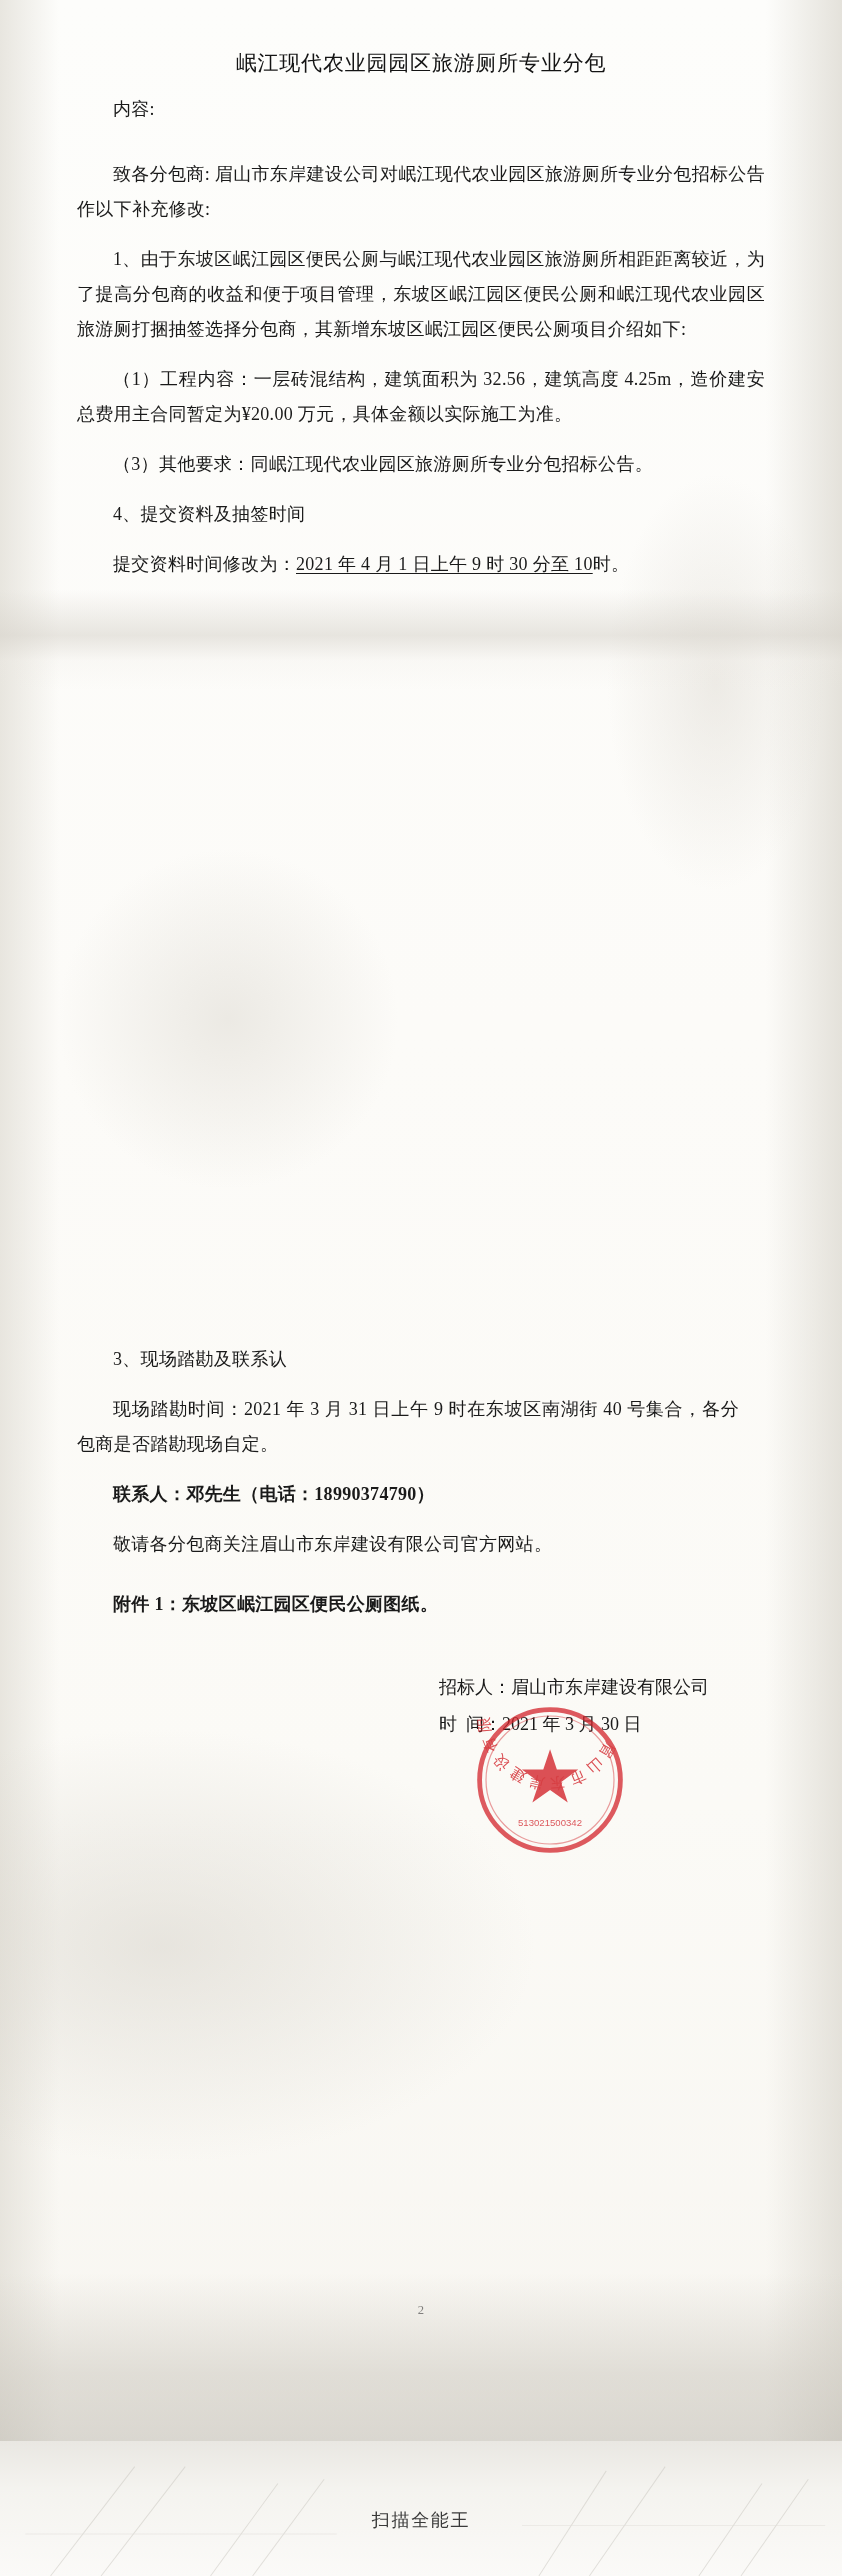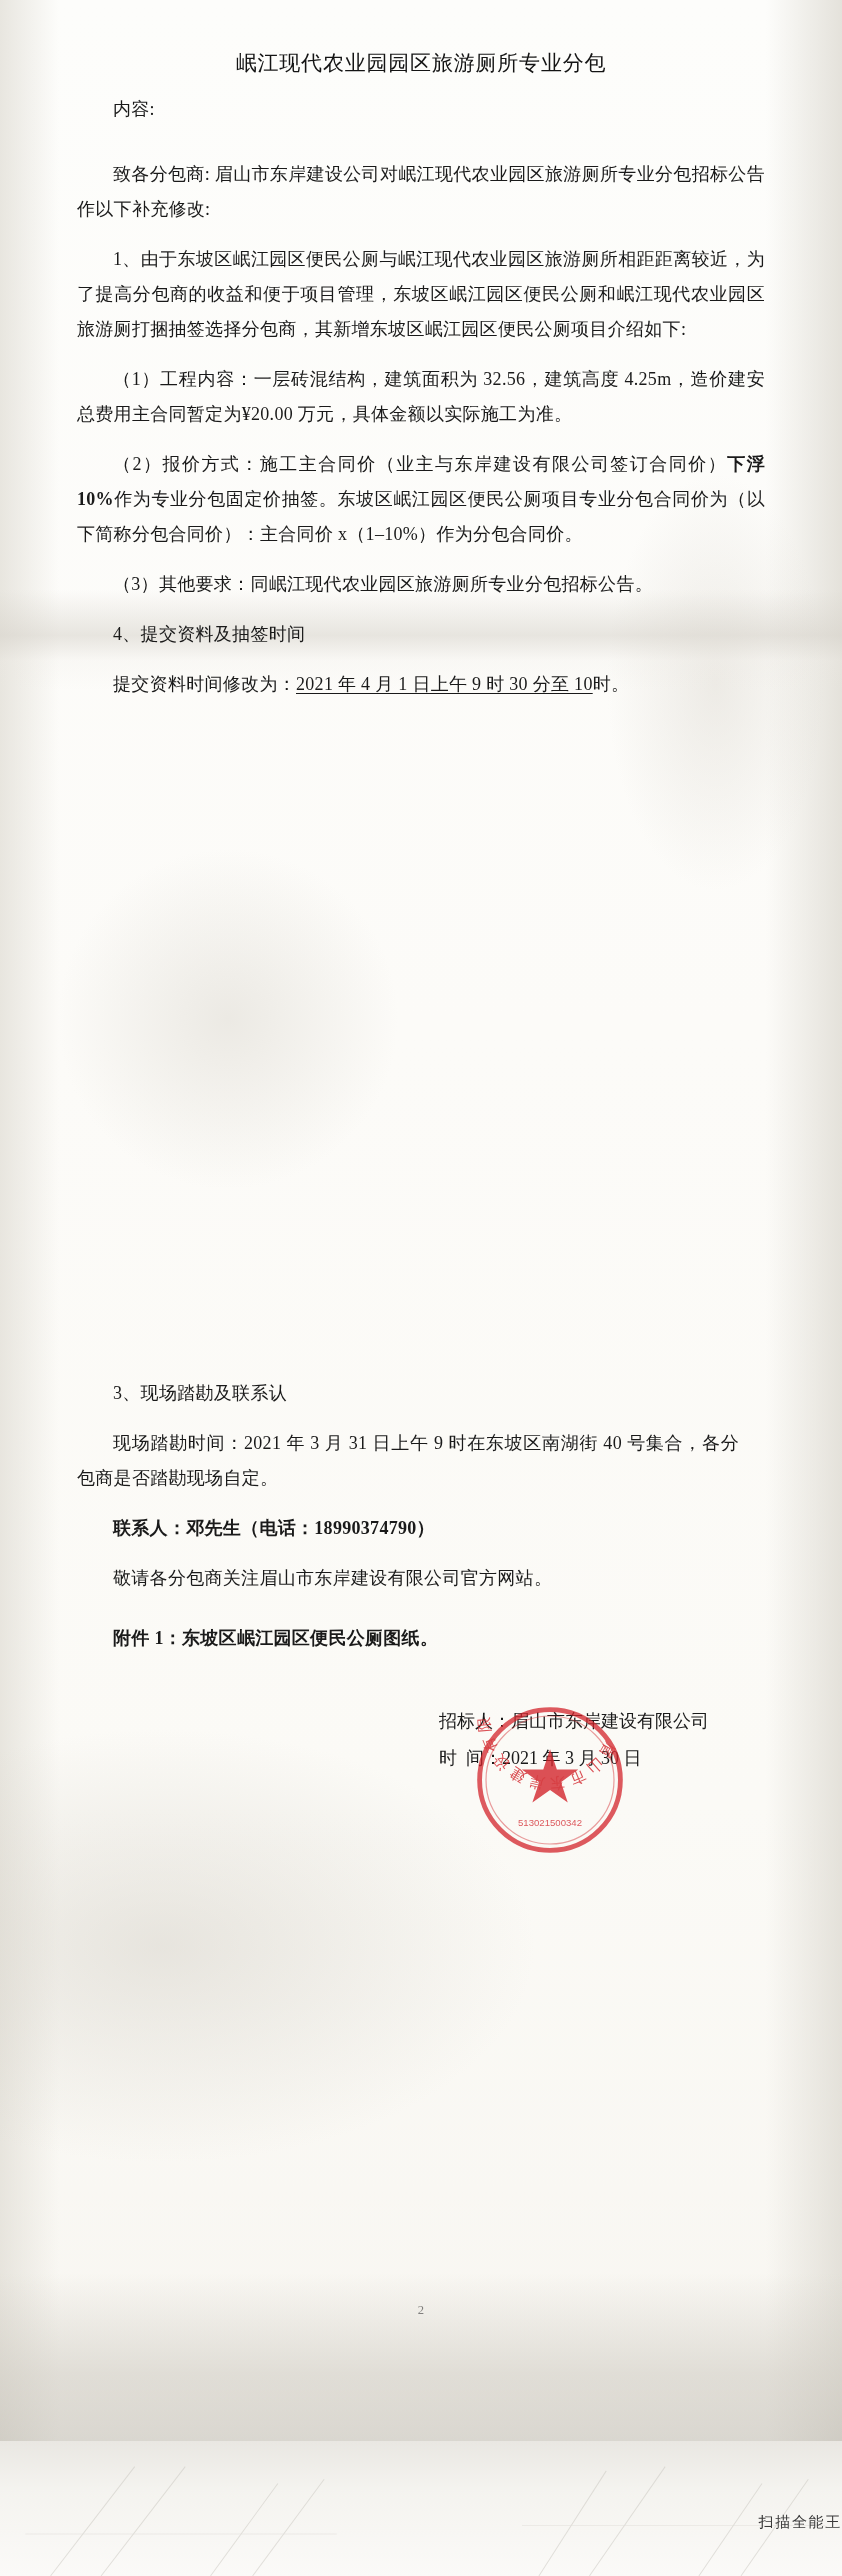--- a/index.html
+++ b/index.html
@@ -128,21 +128,21 @@
     letter-spacing: 0.3px;
   }
 
   .u { text-decoration: underline; text-underline-offset: 2.5px; margin-top: 8px; }
   .b { font-weight: bold; }
 
   
   .lower {
     position: absolute;
     left: 0;
-    top: 1361px;
+    top: 1327px;
     width: 816px;
   }
 
   .sign-block {
     margin-top: 47px;
     padding-left: 362px;
     font-size: 18px;
     line-height: 37px;
     position: relative;
   }
@@ -166,22 +166,22 @@
     text-align: center;
     font-size: 12.6px;
     color: #6b6b6b;
     font-family: "Liberation Serif", serif;
   }
 
   .scan-footer {
     position: absolute;
     left: 0; right: 0;
     bottom: 44px;
-    text-align: right;
-    font-size: 15px;
+    text-align: center;
+    font-size: 18px;
     letter-spacing: 1.7px;
     color: #3a3a3a;
     font-family: "Liberation Sans", sans-serif;
   }
 
   .ghost-text {
     position: absolute;
     color: rgba(150,145,136,0.30);
     font-size: 17px;
     letter-spacing: 1.7px;
@@ -211,21 +211,20 @@
     <div class="body-block">
 
       <p class="para">内容:</p>
 
       <p class="para" style="margin-top:30px;">致各分包商: 眉山市东岸建设公司对岷江现代农业园区旅游厕所专业分包招标公告作以下补充修改:</p>
 
       <p class="para">1、由于东坡区岷江园区便民公厕与岷江现代农业园区旅游厕所相距距离较近，为了提高分包商的收益和便于项目管理，东坡区岷江园区便民公厕和岷江现代农业园区旅游厕打捆抽签选择分包商，其新增东坡区岷江园区便民公厕项目介绍如下:</p>
 
       <p class="para"><span>（1）工程内容：一层砖混结构，建筑面积为 32.56</span><span>，建筑高度 4.25m，造价建安总费用主合同暂定为¥20.00 万元，具体金额以实际施工为准。</span></p>
 
-      <p class="para"><span>（2）报价方式：施工主合同价（业主与东岸建设有限公司签订合同价）</span><span class="b">下浮 10%</span><span>作为专业分包固定价抽签。东坡区岷江园区便民公厕项目专业分包合同价为（以下简称分包合同价）：主合同价 x（1–10%）作为分包合同价。</span></p>
 
       <p class="para">（3）其他要求：同岷江现代农业园区旅游厕所专业分包招标公告。</p>
 
       <p class="para">4、提交资料及抽签时间</p>
 
       <p class="para"><span>提交资料时间修改为：</span><span class="u">2021 年 4 月 1 日上午 9 时 30 分至 10</span><span>时。</span></p>
 
 
     </div>
 

